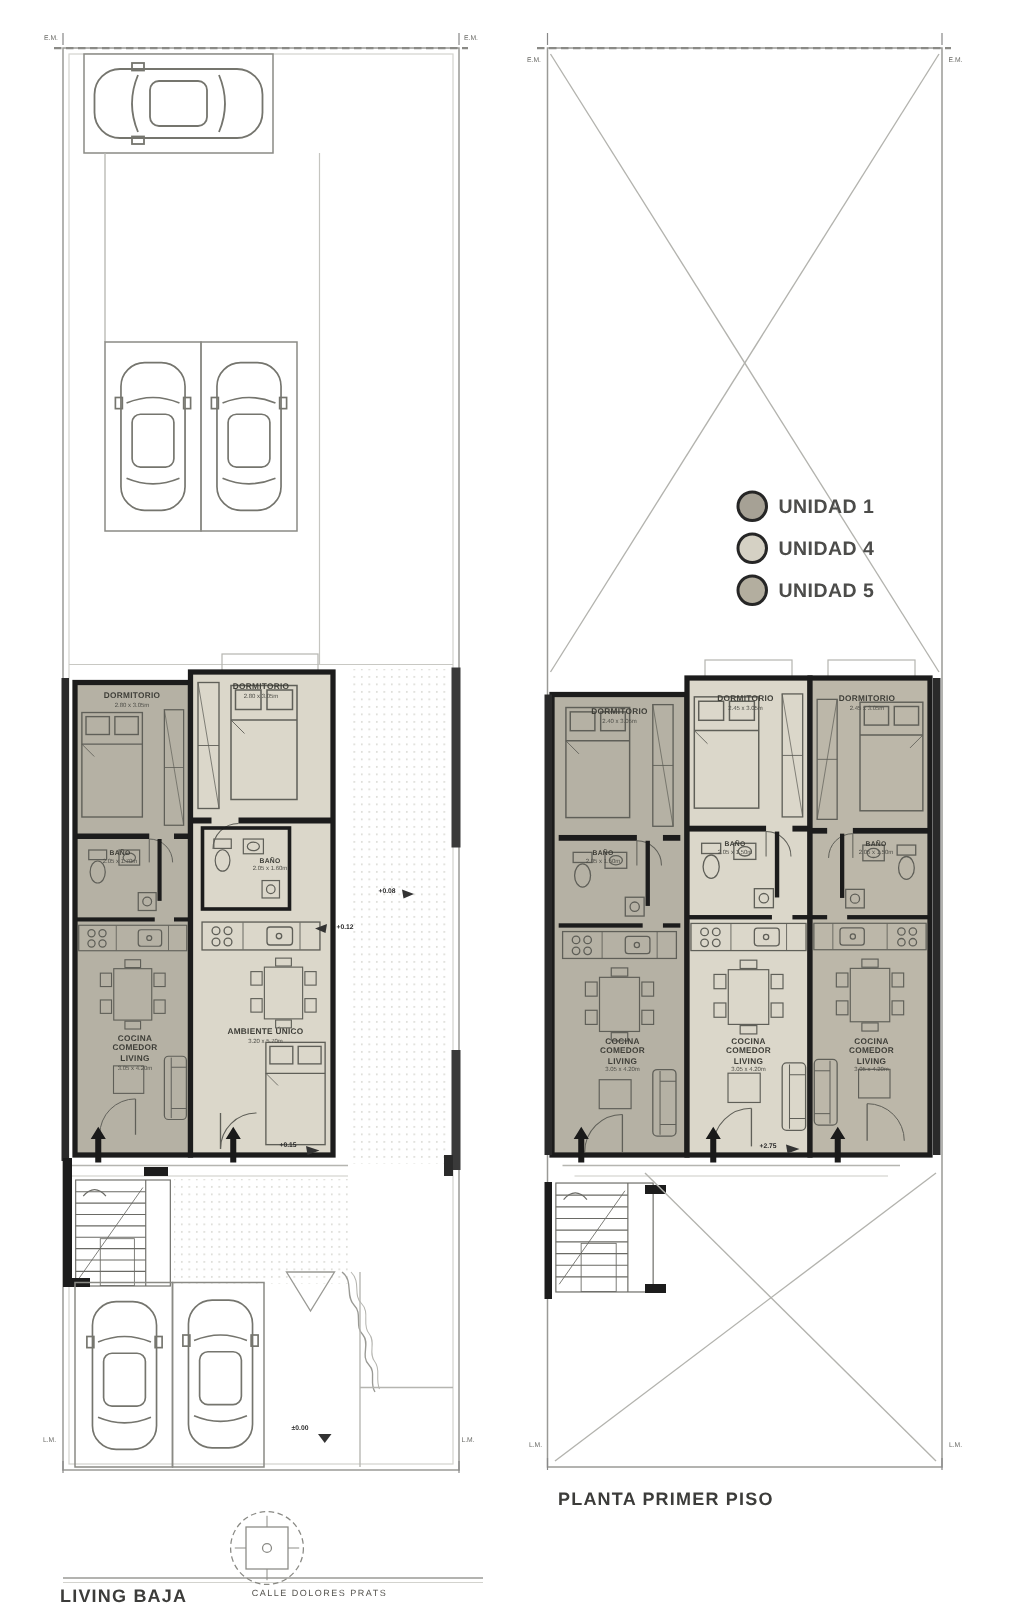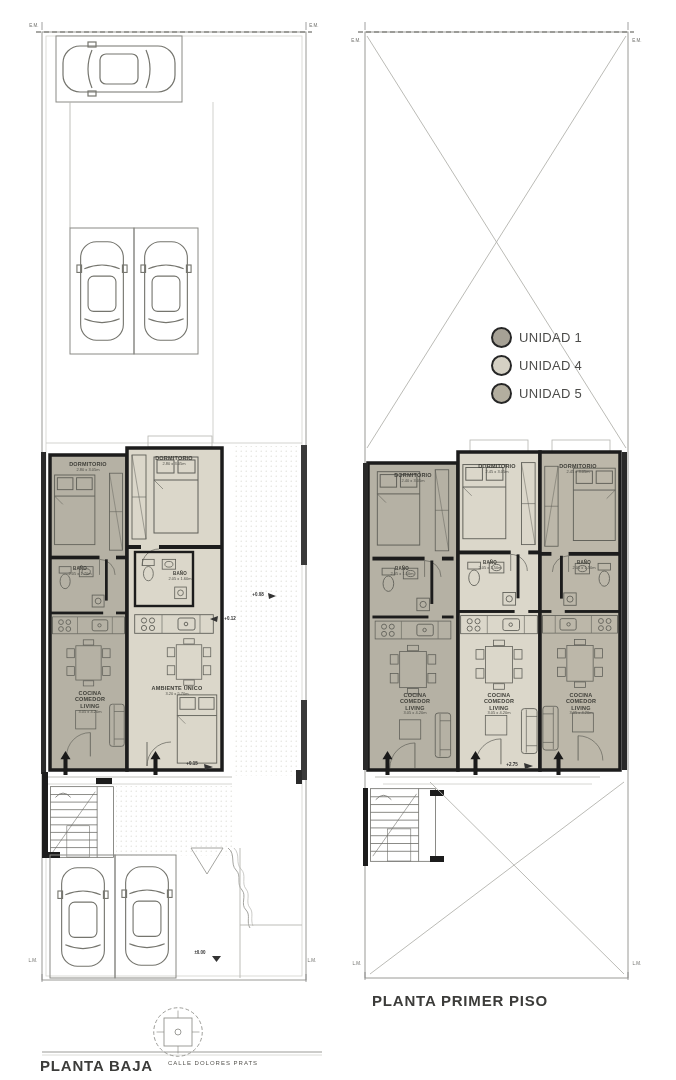--- a/index.html
+++ b/index.html
@@ -8,27 +8,27 @@
           font-family:"Liberation Sans",sans-serif}
   .abs{position:absolute}
   svg{display:block}
   .rl{transform:translateX(-50%);font-weight:bold;font-size:5.5px;line-height:1.15;
       color:#3e3e38;text-align:center;white-space:pre-line;letter-spacing:.2px}
   .rl.small{font-size:4.5px}
   .rd{transform:translateX(-50%);font-size:4px;line-height:1;color:#50504a;
       text-align:center;white-space:nowrap}
   .lvl{transform:translate(-50%,-50%);font-weight:bold;font-size:4.5px;color:#2e2e2e;white-space:nowrap}
   .mk{transform:translate(-50%,-50%);font-size:4.5px;color:#6e6e6a;white-space:nowrap}
-  .plan-title{font-weight:bold;font-size:15px;color:#3c3c3a;letter-spacing:.8px;white-space:nowrap}
+  .plan-title{font-weight:bold;font-size:12px;color:#3c3c3a;letter-spacing:.8px;white-space:nowrap}
   .street{transform:translateX(-50%);font-size:6px;color:#55534e;letter-spacing:1px;white-space:nowrap}
   .legend{left:491px;top:327px}
   .legend-row{display:flex;align-items:center;height:21px;margin-bottom:7px}
   .legend-dot{width:21px;height:21px;border-radius:50%;border:2.5px solid #262626;
               box-sizing:border-box;margin-right:7px;flex:0 0 auto}
-  .legend-label{font-weight:normal;font-size:13px;color:#4c4c4a;letter-spacing:.3px;white-space:nowrap}
+  .legend-label{font-weight:bold;font-size:13px;color:#4c4c4a;letter-spacing:.3px;white-space:nowrap}
 </style>
 </head>
 <body>
 
 <div id="canvas">
 
   <svg class="abs" style="left:0;top:0" width="676" height="1080" viewBox="0 0 676 1080">
     <defs>
       <pattern id="stip" width="5" height="5" patternUnits="userSpaceOnUse">
         <circle cx="1.2" cy="1.2" r="0.6" fill="#d6d6d0"></circle>
@@ -383,17 +383,17 @@
 
   <div class="abs mk" style="left:34px;top:25px">E.M.</div>
   <div class="abs mk" style="left:314px;top:25px">E.M.</div>
   <div class="abs mk" style="left:33px;top:960px">L.M.</div>
   <div class="abs mk" style="left:312px;top:960px">L.M.</div>
   <div class="abs mk" style="left:356px;top:40px">E.M.</div>
   <div class="abs mk" style="left:637px;top:40px">E.M.</div>
   <div class="abs mk" style="left:357px;top:963px">L.M.</div>
   <div class="abs mk" style="left:637px;top:963px">L.M.</div>
 
-  <div class="abs plan-title" style="left:40px;top:1057px">PLANTA BAJA</div>
+  <div class="abs plan-title" style="left:40px;top:1057px">LIVING BAJA</div>
   <div class="abs street" style="left:213px;top:1060px">CALLE DOLORES PRATS</div>
   <div class="abs plan-title" style="left:372px;top:992px">PLANTA PRIMER PISO</div>
 
 </div>
 
 </body></html>

